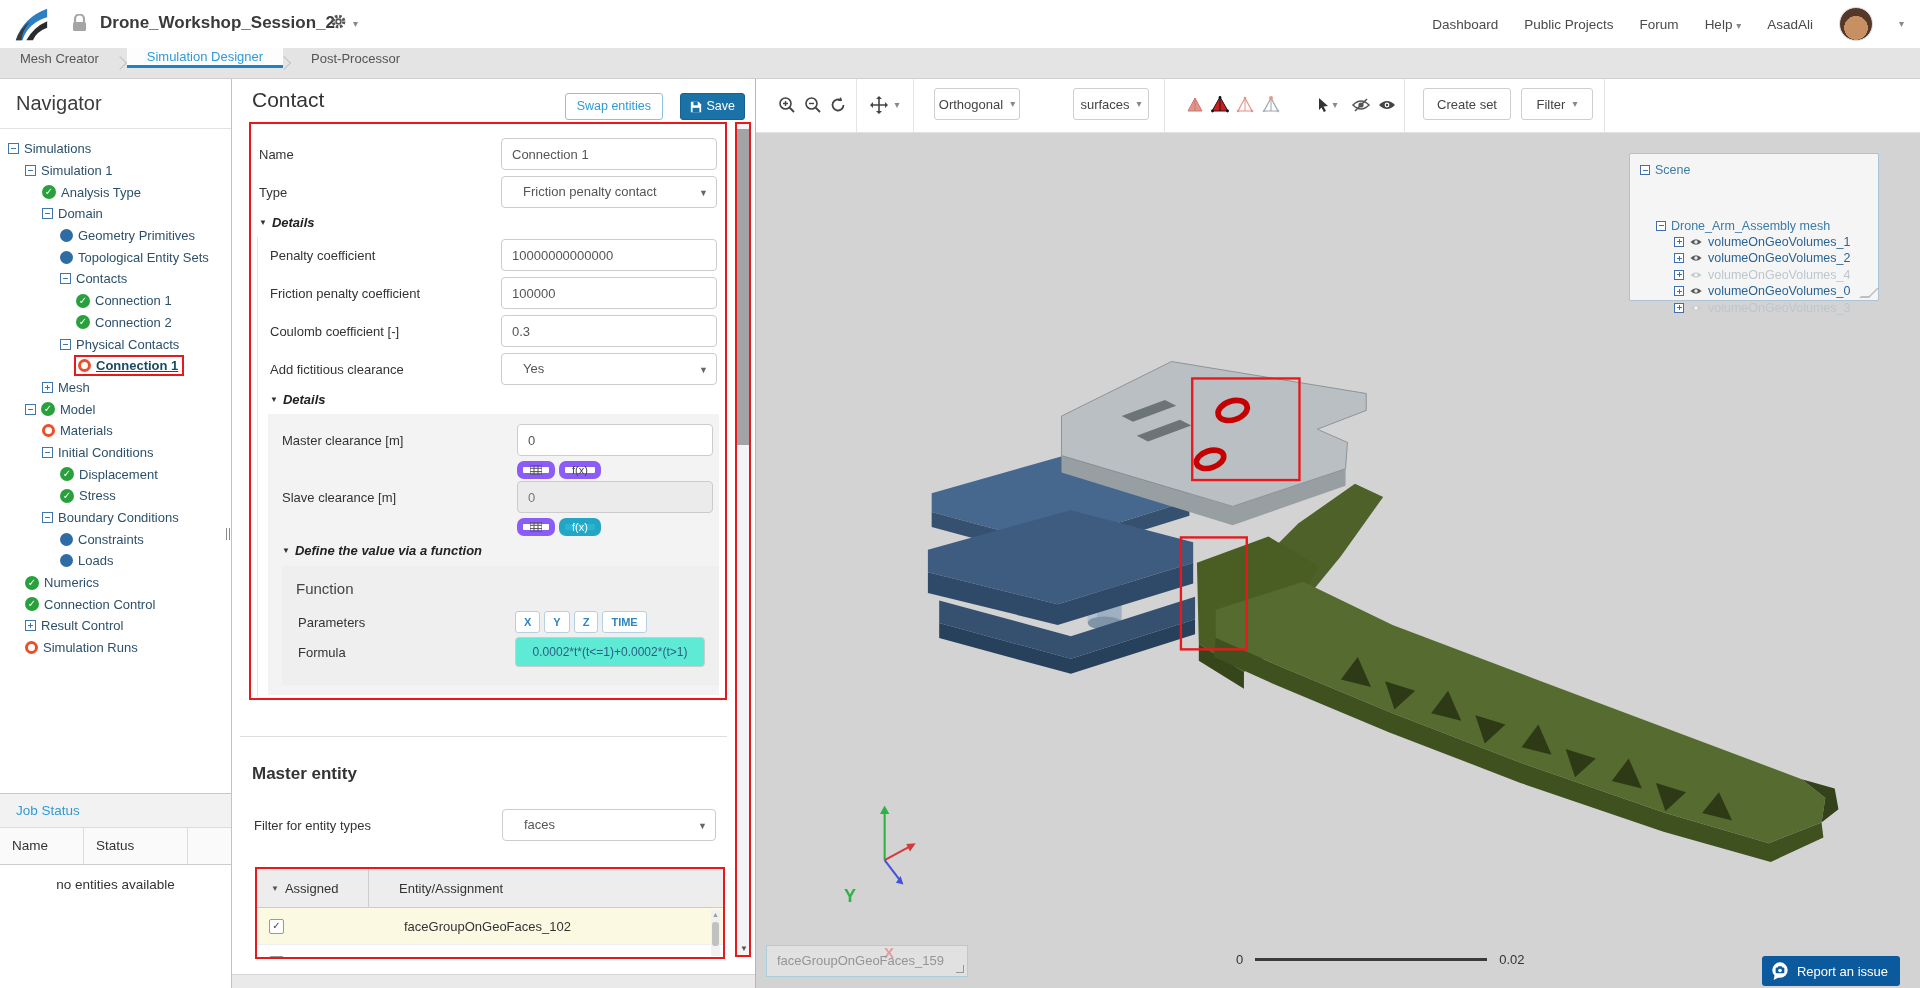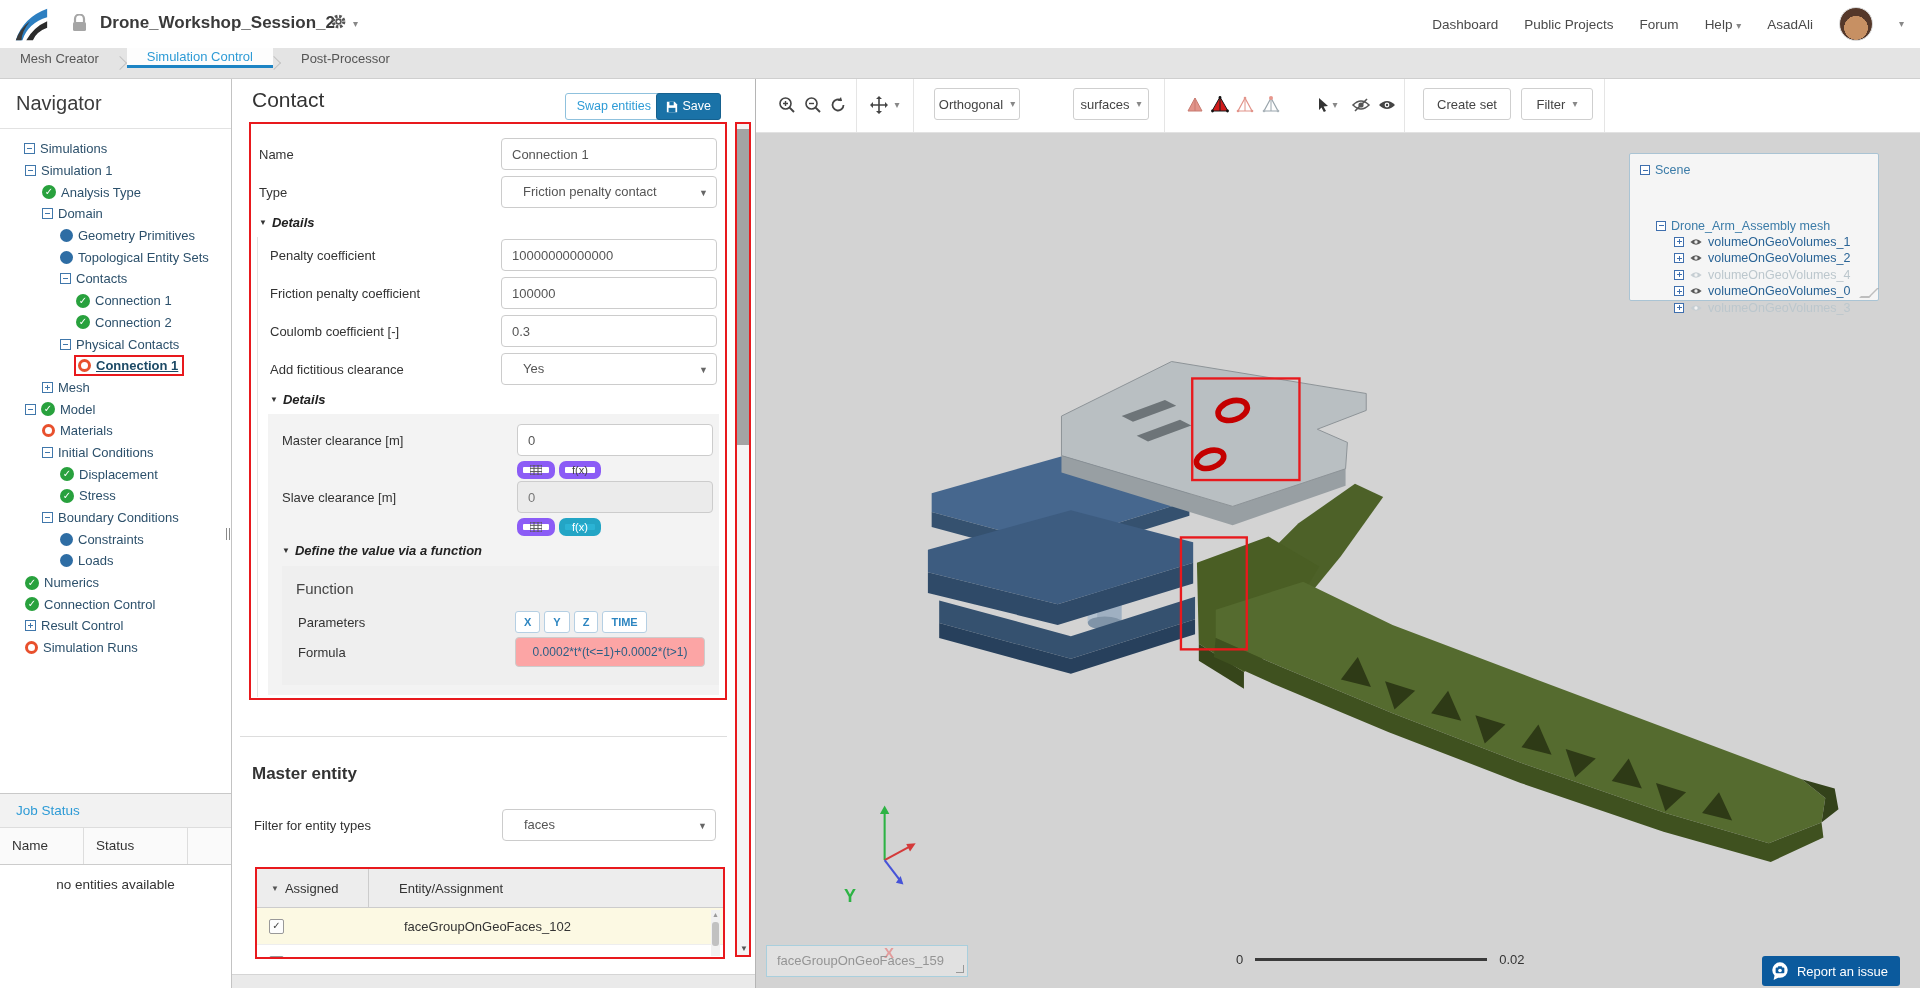--- a/index.html
+++ b/index.html
@@ -19,21 +19,21 @@
   
   #tab-bar{position:absolute;left:0;top:48px;width:1920px;height:30px;background:#e4e4e4;border-bottom:1px solid #cfcfcf;display:flex;z-index:29;}
   .tab{height:20px;display:flex;align-items:center;padding:0 20px;font-size:13px;color:#555;position:relative;}
   .tab.active{background:#fdfdfd;color:#2e9bd6;border-bottom:3px solid #1d84c4;box-sizing:border-box;}
   .tab-sep{width:9px;height:9px;border-top:1px solid #c2c2c2;border-right:1px solid #c2c2c2;transform:rotate(45deg);margin:10px 2px 0 -4px;}
   
   #navigator{position:absolute;left:0;top:78px;width:232px;bottom:0;background:#fff;border-right:1px solid #c3c3c3;box-sizing:border-box;}
   .nav-title{font-size:20px;color:#3c3c3c;padding:14px 16px 13px;border-bottom:1px solid #e2e2e2;}
   .tree{padding-top:9px;}
   .tree-row{height:21.7px;display:flex;align-items:center;font-size:13px;color:#2c506b;white-space:nowrap;}
-  .d0{padding-left:24px}.d1{padding-left:25px}.d2{padding-left:42px}.d3{padding-left:60px}.d4{padding-left:76px}
+  .d0{padding-left:8px}.d1{padding-left:25px}.d2{padding-left:42px}.d3{padding-left:60px}.d4{padding-left:76px}
   .ti{flex:0 0 auto;margin-right:5px;display:inline-block;}
   .ti-collapse,.ti-expand{width:11px;height:11px;border:1px solid #4077ab;background:#fff;position:relative;box-sizing:border-box;}
   .ti-collapse::before,.ti-expand::before{content:"";position:absolute;left:2px;right:2px;top:4px;height:1px;background:#4077ab;}
   .ti-expand::after{content:"";position:absolute;top:2px;bottom:2px;left:4px;width:1px;background:#4077ab;}
   .ti-complete{width:14px;height:14px;border-radius:50%;background:#28a13d;color:#fff;font-size:10px;line-height:14px;text-align:center;}
   .ti-complete::before{content:"\2713";}
   .ti-neutral{width:13px;height:13px;border-radius:50%;background:#2e6da4;}
   .ti-incomplete{width:13px;height:13px;border-radius:50%;border:3px solid #e8502d;background:#fff;box-sizing:border-box;}
   .selwrap{display:flex;align-items:center;outline:2px solid #e8191d;padding:1px 4px 1px 2px;}
   .selwrap .tlabel{text-decoration:underline;color:#1b4965;font-weight:bold;}
@@ -44,42 +44,42 @@
   .js-head{height:33px;line-height:33px;background:#f2f2f2;border-bottom:1px solid #ddd;color:#2e9bd6;font-size:13.5px;padding-left:16px;}
   .js-cols{display:flex;height:36px;background:#fafafa;border-bottom:1px solid #ccc;font-size:13.5px;color:#333;}
   .js-cols div{line-height:36px;padding-left:12px;box-sizing:border-box;}
   .js-c1{width:84px;border-right:1px solid #ddd;}
   .js-c2{width:104px;border-right:1px solid #ddd;}
   .js-empty{text-align:center;font-size:13.5px;color:#333;margin-top:12px;}
   
   #contact-panel{position:absolute;left:232px;top:78px;width:523px;bottom:0;background:#fff;}
   .ct-title{position:absolute;left:20px;top:10px;font-size:21px;color:#333;}
   .btn-swap{position:absolute;right:92px;top:15px;height:27px;line-height:25px;padding:0 11px;border:1px solid #8fc1dd;border-radius:3px;background:#fff;color:#2e9bd6;font-size:12.5px;box-sizing:border-box;}
-  .btn-save{position:absolute;right:34px;top:15px;height:27px;line-height:25px;padding:0 9px;border:1px solid #16618f;border-radius:3px;background:#1a72a7;color:#fff;font-size:12.5px;display:flex;align-items:center;gap:5px;box-sizing:border-box;}
+  .btn-save{position:absolute;right:10px;top:15px;height:27px;line-height:25px;padding:0 9px;border:1px solid #16618f;border-radius:3px;background:#1a72a7;color:#fff;font-size:12.5px;display:flex;align-items:center;gap:5px;box-sizing:border-box;}
   .red-box{border:2px solid #e8191d;}
   #form-box{position:absolute;left:17px;top:44px;width:478px;height:578px;overflow:hidden;padding:14px 6px 0 6px;box-sizing:border-box;}
   .frow{display:flex;align-items:flex-start;margin-bottom:6px;}
   .flabel{flex:1;font-size:13px;color:#333;padding:9px 0 0 2px;}
   .fctrl{width:216px;margin-right:2px;flex:0 0 auto;}
   .fctrl2{width:196px;margin-right:6px;flex:0 0 auto;}
   input.txt{width:100%;height:32px;border:1px solid #ccc;border-radius:4px;font-size:13px;color:#555;padding:0 10px;box-sizing:border-box;background:#fff;outline:none;}
   input.txt:disabled{background:#ebebeb;color:#777;}
   .selbox{position:relative;height:32px;border:1px solid #ccc;border-radius:4px;background:#fff;font-size:13px;color:#555;line-height:30px;padding-left:21px;box-sizing:border-box;}
   .selbox .sarrow{position:absolute;right:8px;top:1px;font-size:9px;color:#666;}
   .sec-hdr{font-size:13px;font-style:italic;font-weight:bold;color:#222;margin:7px 0 7px 2px;display:flex;align-items:center;}
   .sec-hdr .tri{font-style:normal;font-size:8px;color:#333;margin-right:5px;}
   .sec1{border-left:1px solid #e3e3e3;padding:2px 0 2px 10px;}
   .sec2{background:#f3f3f3;padding:10px 0 10px 12px;margin-top:2px;}
   .btnrow{display:flex;gap:4px;margin-top:5px;}
   .mini-btn{height:18px;min-width:24px;border:6px solid #8b5cf6;border-radius:7px;background:#fff;display:inline-flex;align-items:center;justify-content:center;font-size:11px;color:#444;padding:0 7px;box-sizing:border-box;}
   .mini-btn.active{background:#2bb3d4;border-color:#23a5c5;color:#fff;}
   .func-panel{background:#efefef;margin:8px 0 0 2px;padding:12px 8px 12px 14px;}
   .func-title{font-size:15px;color:#444;margin:2px 0 14px;}
   .pill{height:22px;padding:0 8px;border:1px solid #b5cfe3;border-radius:3px;background:#fff;color:#2e86c1;font-size:11px;font-weight:bold;display:inline-flex;align-items:center;margin-right:4px;box-sizing:border-box;}
-  input.formula{width:100%;height:30px;border:1px solid #ccc;border-radius:4px;background:#fca5a5;color:#2c5f85;font-size:12px;text-align:center;box-sizing:border-box;outline:none;padding:0 4px;}
+  input.formula{width:100%;height:30px;border:1px solid #ccc;border-radius:4px;background:#5eead4;color:#2c5f85;font-size:12px;text-align:center;box-sizing:border-box;outline:none;padding:0 4px;}
   #form-divider{position:absolute;left:8px;width:487px;top:658px;border-top:1px solid #ddd;}
   .me-heading{position:absolute;left:20px;top:686px;font-size:17px;font-weight:bold;color:#333;}
   .me-filter-label{position:absolute;left:22px;top:740px;font-size:13px;color:#333;}
   .me-filter{position:absolute;left:270px;top:731px;width:214px;}
   #assigned-box{position:absolute;left:23px;top:789px;width:470px;height:92px;overflow:hidden;background:#fff;box-sizing:border-box;}
   .at-head{display:flex;height:38px;background:#ededed;border-bottom:1px solid #ccc;font-size:13px;color:#333;}
   .at-h1{width:112px;border-right:1px solid #ccc;display:flex;align-items:center;padding-left:14px;box-sizing:border-box;gap:6px;}
   .at-h1 .tri{font-size:8px;color:#555;}
   .at-h2{flex:1;display:flex;align-items:center;padding-left:30px;}
   .at-row{height:36px;display:flex;align-items:center;font-size:13px;color:#333;border-bottom:1px solid #eee;}
@@ -151,21 +151,21 @@
     <span><span>Help</span> <span class="caret">▾</span></span>
     <span>AsadAli</span>
     <span class="avatar"></span>
     <span class="caret">▾</span>
   </div>
 </div>
 
 <div id="tab-bar">
   <div class="tab">Mesh Creator</div>
   <div class="tab-sep"></div>
-  <div class="tab active">Simulation Control</div>
+  <div class="tab active">Simulation Designer</div>
   <div class="tab-sep"></div>
   <div class="tab">Post-Processor</div>
 </div>
 
 <div id="navigator">
   <div class="nav-title">Navigator</div>
   <div class="tree">
     <div class="tree-row d0">
         <span class="ti ti-collapse"></span>
         <span class="tlabel">Simulations</span>

